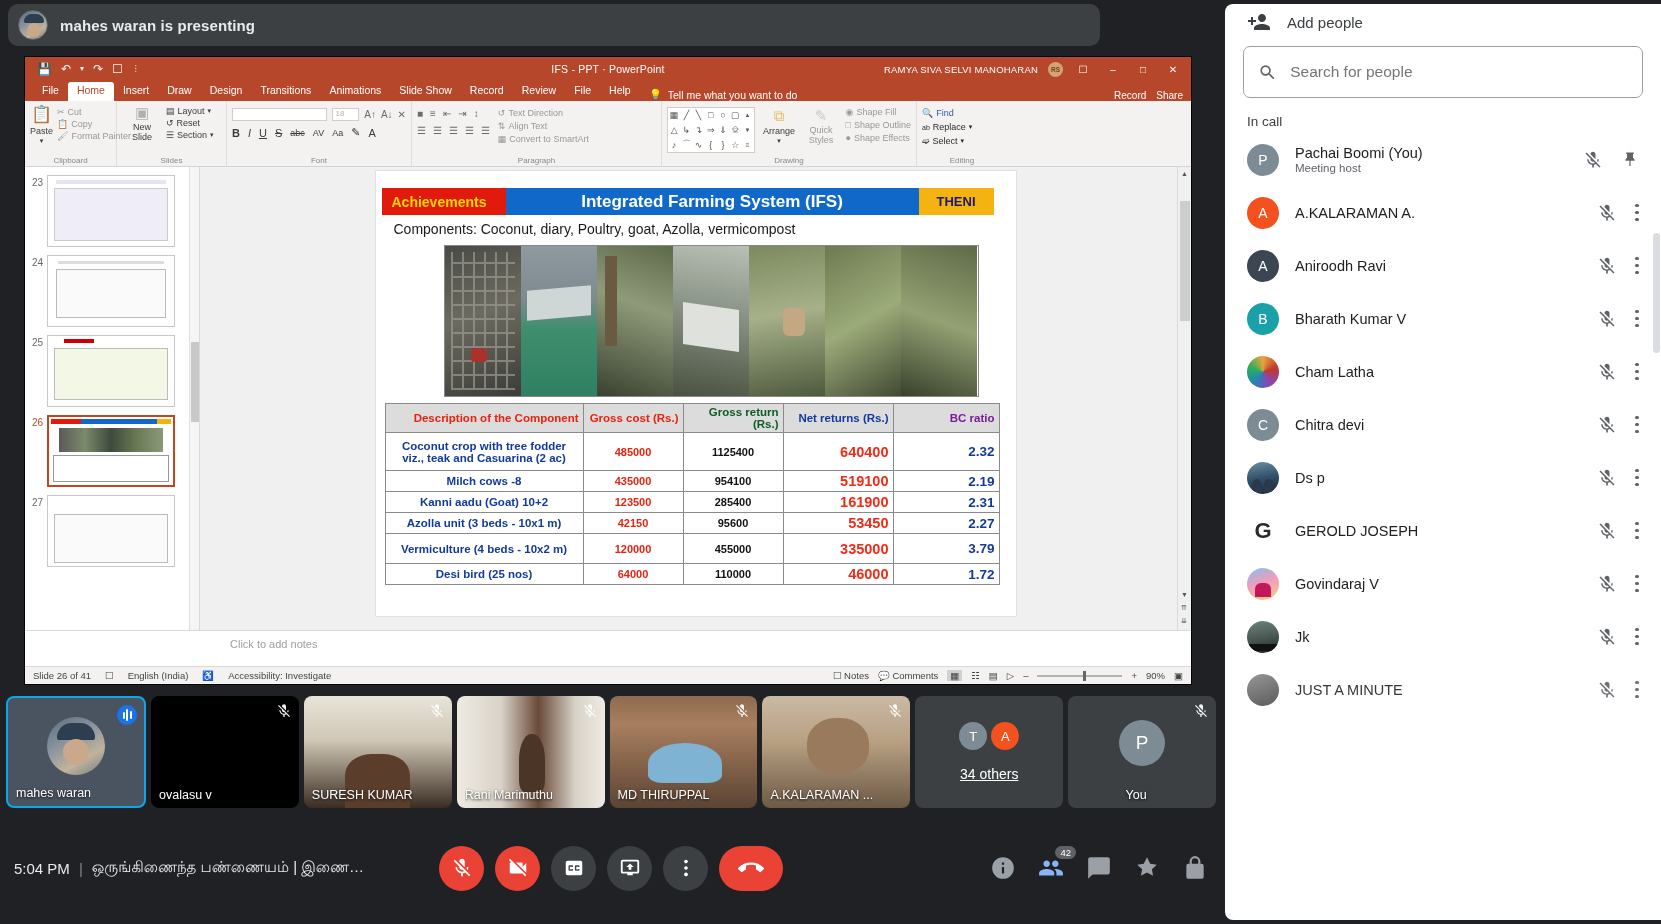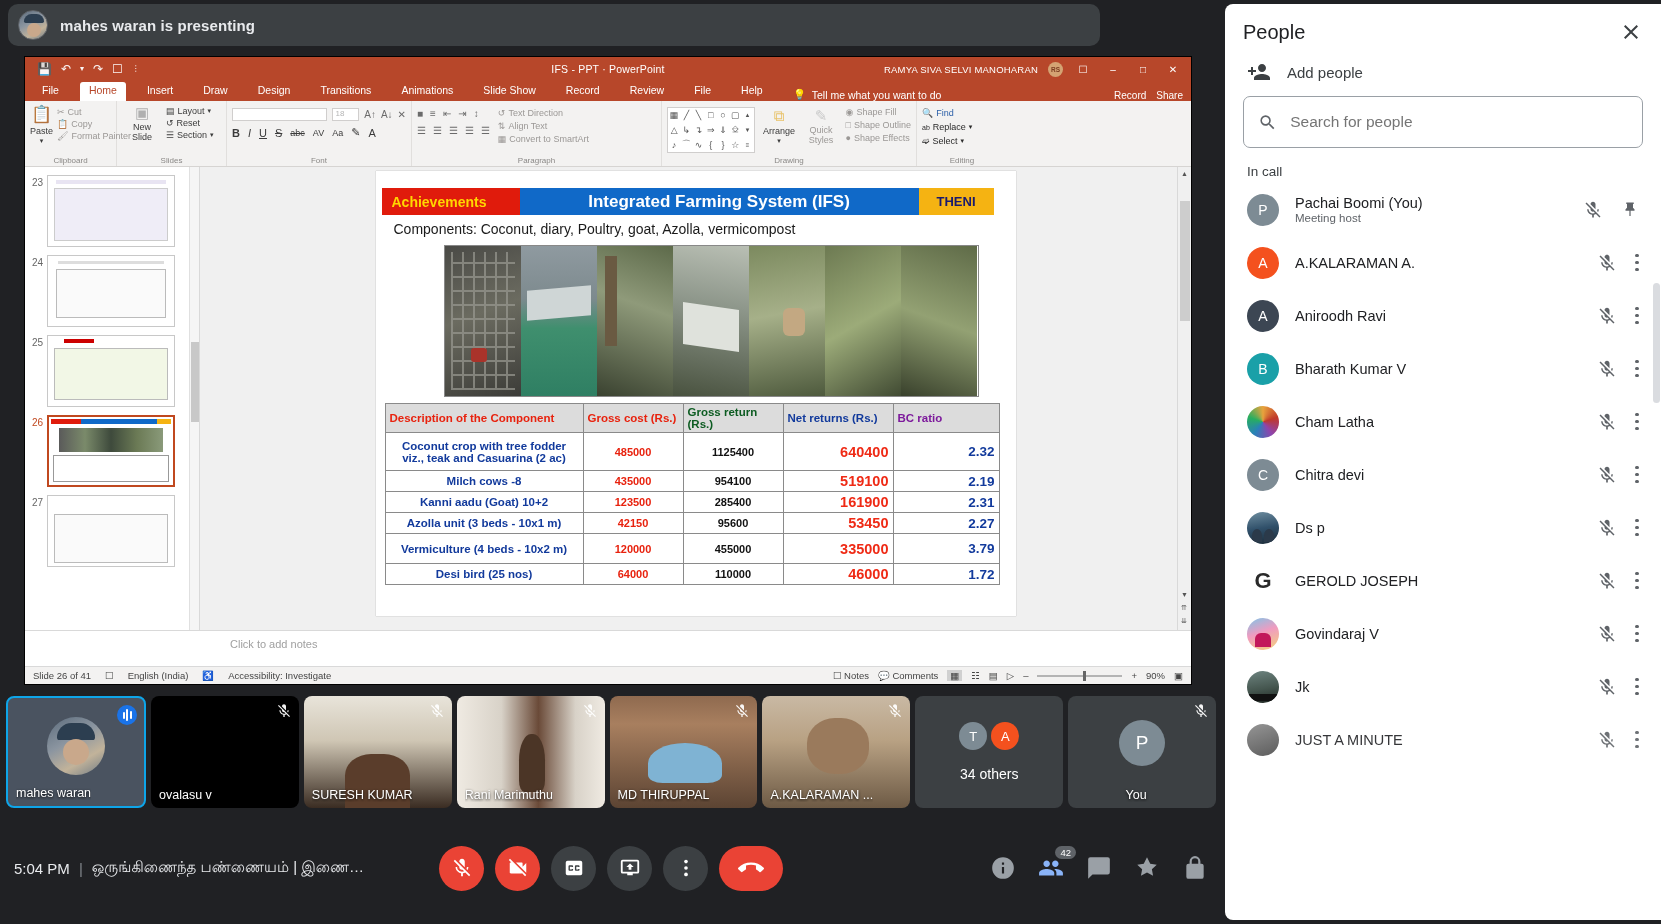--- a/index.html
+++ b/index.html
@@ -36,21 +36,21 @@
   .qat span { opacity:.95; font-size:12px; line-height:1; }
   .pp-doctitle { position:absolute; left:0; right:0; text-align:center; color:#fff; font-size:10.5px;
     letter-spacing:.2px; pointer-events:none;}
   .pp-rightzone { margin-left:auto; display:flex; align-items:center; gap:10px; padding-right:8px; }
   .pp-user { color:#fff; font-size:9.5px; letter-spacing:.2px; }
   .pp-userchip { width:15px; height:15px; border-radius:50%; background:#d4a373; color:#7a3b20;
     font-size:6.5px; display:flex; align-items:center; justify-content:center; font-weight:bold; }
   .pp-winbtn { color:#fff; font-size:10px; width:20px; text-align:center; }
 
   
-  .pp-tabs { height:20px; background:#b7472a; display:flex; align-items:flex-end; padding-left:8px; gap:12px; position:relative;}
+  .pp-tabs { height:20px; background:#b7472a; display:flex; align-items:flex-end; padding-left:8px; gap:0; position:relative;}
   .pp-tab { color:#fff; font-size:10.5px; padding:2px 9px 3px; line-height:1.3; }
   .pp-tab.active { background:#fff; color:#b7472a; border-radius:3px 3px 0 0; }
   .pp-tellme { display:flex; align-items:center; gap:5px; color:#fff; font-size:10.5px; margin-left:10px; }
   .pp-tabs-right { margin-left:auto; display:flex; gap:10px; padding-right:8px; color:#fff; font-size:10px; align-items:center;}
 
   
   .pp-ribbon { height:66px; background:#f3f2f1; border-bottom:1px solid #d6d4d2; display:flex;
     font-size:9.5px; color:#8a8886; position:relative; }
   .rb-group { display:flex; flex-direction:column; justify-content:space-between; padding:3px 5px 0;
     border-right:1px solid #e1dfdd; position:relative; }
@@ -76,34 +76,34 @@
   .thumb { width:128px; height:72px; background:#fff; border:1px solid #c8c8c8; position:relative;
     overflow:hidden; font-size:2.6px; }
   .thumb.sel { border:2px solid #c0481f; }
   .pp-slidearea { flex:1; background:#f0f0f0; position:relative; display:flex; align-items:flex-start;
     justify-content:center; padding-top:4px; overflow:hidden; }
   .slide { width:640px; height:445px; background:#fff; box-shadow:0 0 1px #999; position:relative;
     font-family:"Liberation Sans", sans-serif; }
 
   
   .s-banner { position:absolute; left:6px; top:17px; width:612px; height:27px; display:flex; }
-  .s-ban-red { width:138px; background:#e01b0c; color:#ffd700; font-weight:bold; font-size:14px;
+  .s-ban-red { width:124px; background:#e01b0c; color:#ffd700; font-weight:bold; font-size:14px;
     display:flex; align-items:center; padding-left:10px; }
   .s-ban-blue { flex:1; background:#1069c8; color:#fff; font-weight:bold; font-size:17px;
     display:flex; align-items:center; justify-content:center; }
   .s-ban-yellow { width:75px; background:#f5b312; color:#1a1a6e; font-weight:bold; font-size:13px;
     display:flex; align-items:center; justify-content:center; }
   .s-sub { position:absolute; left:18px; top:50px; font-size:14px; color:#1a1a1a; }
   .s-photos { position:absolute; left:68px; top:74px; width:535px; height:152px; display:flex;
     border:1px solid #888; overflow:hidden; }
   .ph { flex:1; position:relative; }
   .s-table { position:absolute; left:9px; top:232px; width:615px; border-collapse:collapse;
     font-size:11.5px; }
   .s-table th, .s-table td { border:1px solid #8a8a8a; padding:2px 4px; }
-  .s-table th { background:#dcdcdc; font-weight:bold; text-align:left; vertical-align:middle;margin-top:16px; }
+  .s-table th { background:#dcdcdc; font-weight:bold; text-align:right; vertical-align:middle;margin-top:16px; }
   .th-desc { color:#e8220e; width:198px; }
   .th-gc { color:#e8220e; width:100px; }
   .th-gr { color:#0d5c22; width:100px; }
   .th-nr { color:#123a9c; width:110px; }
   .th-bc { color:#7d1a9c; }
   .td-desc { font-weight:bold; color:#123a9c; text-align:center; }
   .td-gc { color:#e8220e; font-weight:bold; text-align:center; font-size:11px; }
   .td-gr { color:#111; font-weight:bold; text-align:center; font-size:11px;}
   .td-nr { color:#ef2a15; font-weight:bold; text-align:right; font-size:14.5px; padding-right:6px;}
   .td-bc { color:#123a9c; font-weight:bold; text-align:right; font-size:13.5px; padding-right:6px;}
@@ -135,21 +135,21 @@
   .tile-speak { position:absolute; right:7px; top:7px; width:20px; height:20px; border-radius:50%;
     background:#1a73e8; display:flex; align-items:center; justify-content:center; gap:1.5px; }
   .tile-speak i { width:2px; background:#fff; display:block; border-radius:1px; }
   .avatar-circle { position:absolute; left:50%; top:42%; transform:translate(-50%,-50%);
     width:46px; height:46px; border-radius:50%; display:flex; align-items:center;
     justify-content:center; color:#fff; font-size:19px; }
   .others-pair { position:absolute; left:50%; top:36%; transform:translate(-50%,-50%); display:flex; gap:4px; }
   .others-pair div { width:28px; height:28px; border-radius:50%; display:flex; align-items:center;
     justify-content:center; color:#fff; font-size:13px; }
   .others-label { position:absolute; left:0; right:0; bottom:26px; text-align:center; color:#fff;
-    font-size:14px; }
+    font-size:14px;text-decoration:underline; }
 
   
   #bottombar { position:absolute; left:0; top:812px; width:1222px; height:112px; background:#202124;
     display:flex; align-items:center; }
   #meet-time { color:#e8eaed; font-size:15px; padding-left:14px; display:flex; align-items:center; gap:9px; }
   #meet-time .sep { color:#80868b; }
   #meet-title { color:#e8eaed; font-size:15px; max-width:430px; overflow:hidden; white-space:nowrap;
     text-overflow:ellipsis; }
   #ctrls { position:absolute; left:50%; transform:translateX(-50%); display:flex; gap:11px; align-items:center; }
   .cbtn { width:45px; height:45px; border-radius:50%; background:#3c4043; display:flex;
@@ -735,26 +735,20 @@
             <path fill="#9aa0a6" d="M12 2l3 6 6 .9-4.5 4.2 1.1 6-5.6-3-5.6 3 1.1-6L3 8.9 9 8z"></path>
           </svg>
         <svg class="ric" viewBox="0 0 24 24">
             <path fill="#9aa0a6" d="M18 8h-1V6a5 5 0 00-10 0v2H6a2 2 0 00-2 2v10a2 2 0 002 2h12a2 2 0 002-2V10a2 2 0 00-2-2zM9 6a3 3 0 016 0v2H9V6z"></path>
           </svg>
       </div>
     </div>
   </div>
 
   <div id="people-panel">
-    <div id="pp-head">
-      <div id="pp-title">People</div>
-      <svg id="pp-close" viewBox="0 0 24 24">
-          <path fill="#3c4043" d="M19 6.41L17.59 5 12 10.59 6.41 5 5 6.41 10.59 12 5 17.59 6.41 19 12 13.41 17.59 19 19 17.59 13.41 12z"></path>
-        </svg>
-    </div>
 
     <div id="add-people">
       <svg width="24" height="24" viewBox="0 0 24 24">
           <path fill="#3c4043" d="M15 12c2.21 0 4-1.79 4-4s-1.79-4-4-4-4 1.79-4 4 1.79 4 4 4zm-9-2V7H4v3H1v2h3v3h2v-3h3v-2H6zm9 4c-2.67 0-8 1.34-8 4v2h16v-2c0-2.66-5.33-4-8-4z"></path>
         </svg>
       <span>Add people</span>
     </div>
 
     <div id="search-wrap">
       <svg width="21" height="21" viewBox="0 0 24 24">

